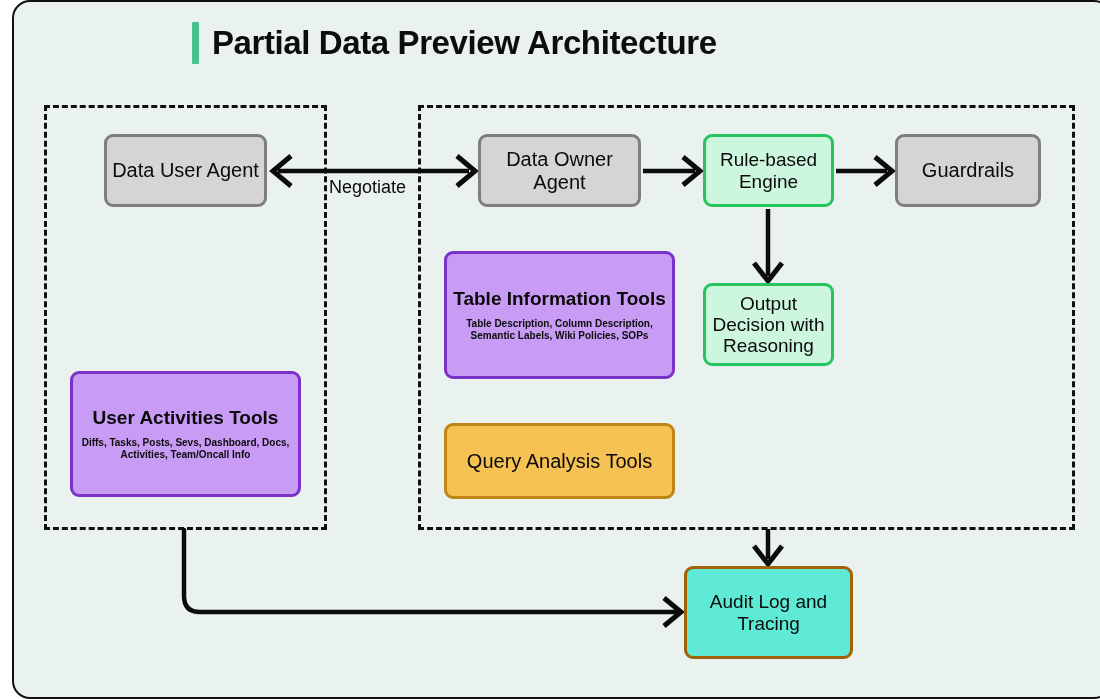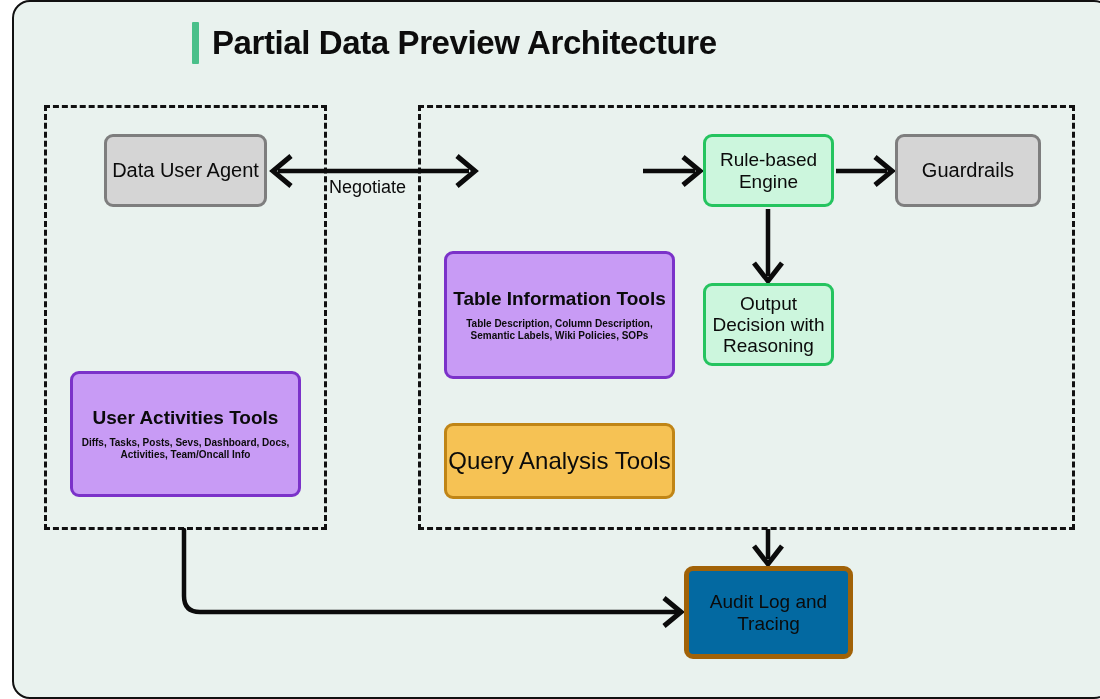--- a/index.html
+++ b/index.html
@@ -73,32 +73,32 @@
     background: #d5d5d5;
     border: 3px solid #7e7e7e;
     font-size: 20px;
   }
   .node.green-light {
     background: #ccf6dd;
     border: 3px solid #25c45f;
     font-size: 19px;
   }
   .node.green-solid {
-    background: #0369a1;
-    border: 5px solid #a16207;
+    background: #5eead4;
+    border: 3px solid #a16207;
     font-size: 19px;
   }
   .node.purple {
     background: #c89bf5;
     border: 3px solid #7b32c9;
   }
   .node.orange {
     background: #f6c254;
     border: 3px solid #c08516;
-    font-size: 24px;
+    font-size: 20px;
   }
 
   .purple .node-title {
     font-size: 19px;
     font-weight: bold;
     margin-bottom: 9px;
   }
   .purple .node-sub {
     font-size: 10px;
     font-weight: bold;
@@ -172,20 +172,23 @@
       <polyline points="650,596 667,610 650,624" stroke-width="5"></polyline>
     </g>
   </svg>
 
   <div class="edge-label" id="label-negotiate">Negotiate</div>
 
   <div class="node gray" id="node-data-user">
     <div class="node-title">Data User Agent</div>
   </div>
 
+  <div class="node gray" id="node-data-owner">
+    <div class="node-title">Data Owner Agent</div>
+  </div>
 
   <div class="node green-light" id="node-rule-engine">
     <div class="node-title">Rule-based Engine</div>
   </div>
 
   <div class="node gray" id="node-guardrails">
     <div class="node-title">Guardrails</div>
   </div>
 
   <div class="node green-light" id="node-output">

